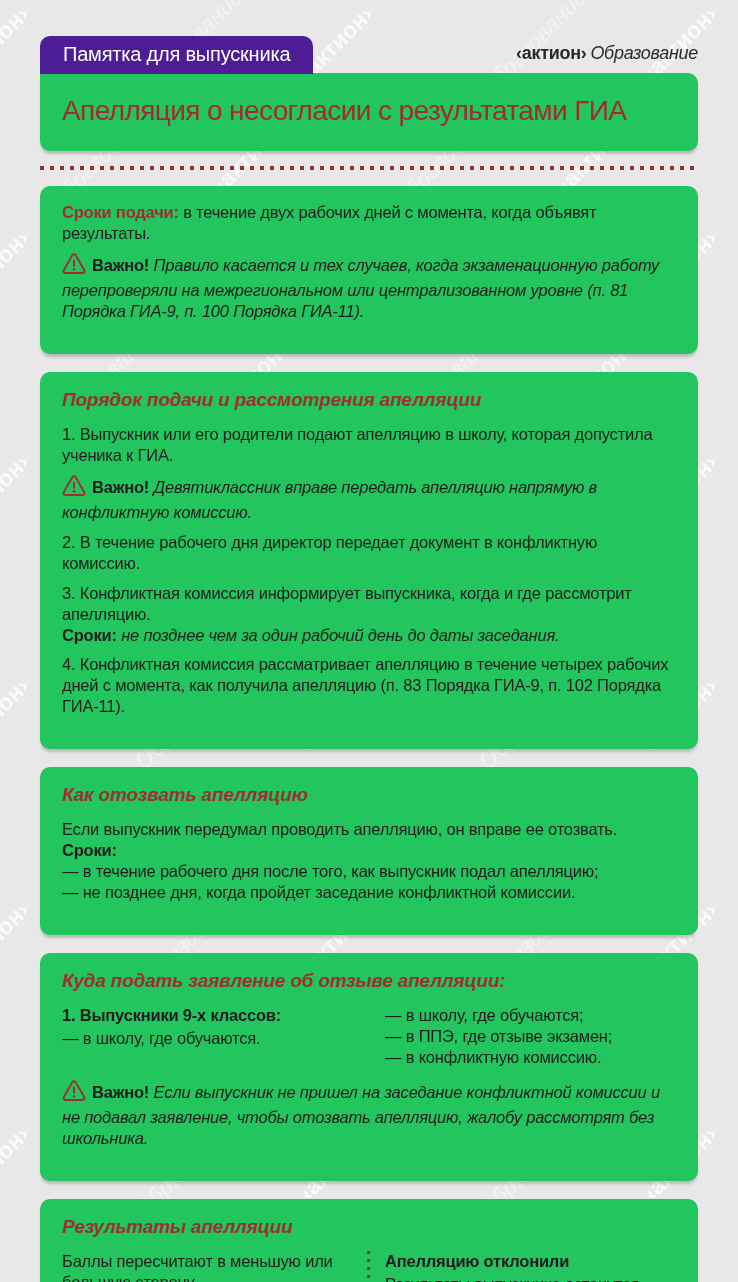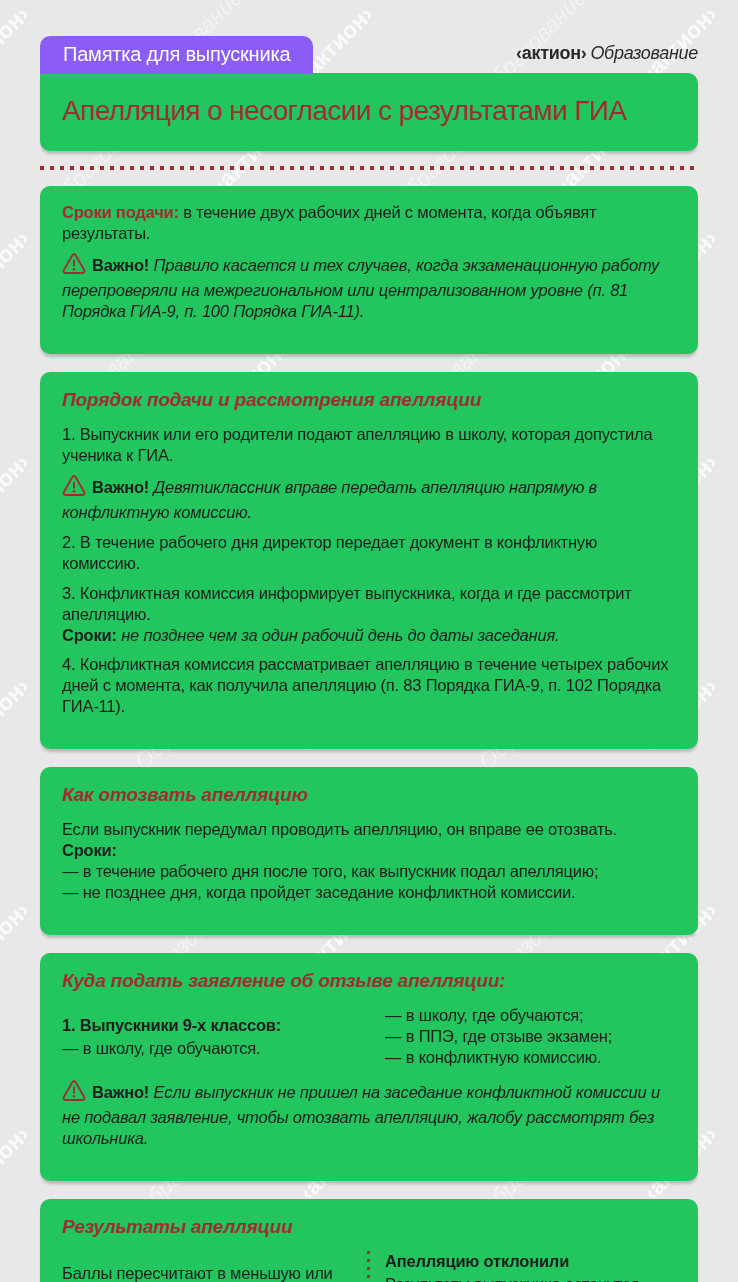--- a/index.html
+++ b/index.html
@@ -18,21 +18,21 @@
     color:#f7f7f7; font-size:23px; white-space:nowrap; line-height:1;
   }
   .wm-bold { font-weight:700; color:#fafafa; }
   .wm-italic { font-style:italic; color:#f3f3f3; }
 
   .content { position:relative; z-index:1; padding:36px 40px 0; }
 
   
   .topbar { position:relative; height:37px; }
   .badge {
-    display:inline-block; background:#8b5cf6; color:#ffffff;
+    display:inline-block; background:#4c1d95; color:#ffffff;
     font-size:20px; padding:7px 23px 8px; border-radius:10px 10px 0 0;
     letter-spacing:-0.2px;
   }
   .logo {
     position:absolute; right:0; top:7px; font-size:18px; color:#2a2a2a;
     letter-spacing:-0.3px;
   }
   .logo .b { font-weight:700; }
   .logo .i { font-style:italic; margin-left:4px; }
 
@@ -56,21 +56,21 @@
   .section p { margin-bottom:9px; }
   .section p:last-child { margin-bottom:0; }
 
   .sec-title { color:#a02c31; font-weight:700; font-size:19px; margin-bottom:12px; letter-spacing:-0.2px;font-style:italic; }
   .red-lead { color:#a02c31; font-weight:700; }
   .bold { font-weight:700; }
   .it { font-style:italic; }
 
   .warn-icon { display:inline-block; vertical-align:-4px; margin-right:6px; }
 
-  .cols { display:flex; align-items:center; }
+  .cols { display:flex; align-items:flex-start; }
   .col1 { width:305px; flex:none; }
   .col2 { flex:1; }
   .where-col1 { width:323px; flex:none; }
   .col-title { font-weight:700; margin-bottom:2px; }
   .vdots {
     width:3px; flex:none; align-self:stretch; margin-right:15px;
     background:repeating-linear-gradient(to bottom,#a02c31 0 3px,transparent 3px 8px);
   }
   .list-line { display:block; }
   .cols-block { margin-bottom:12px; }

